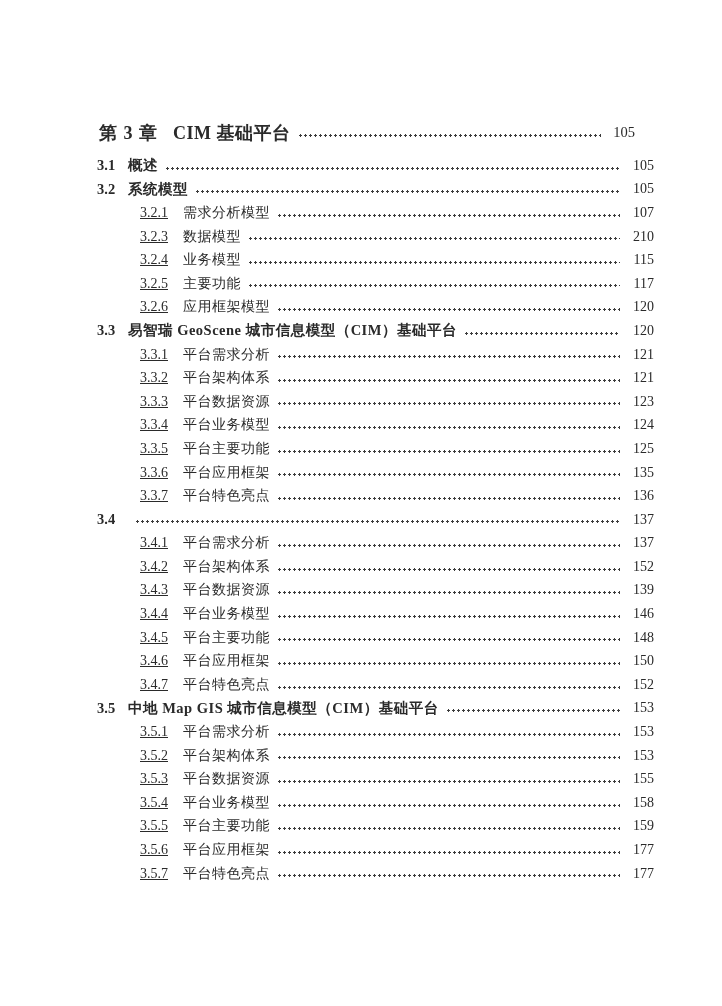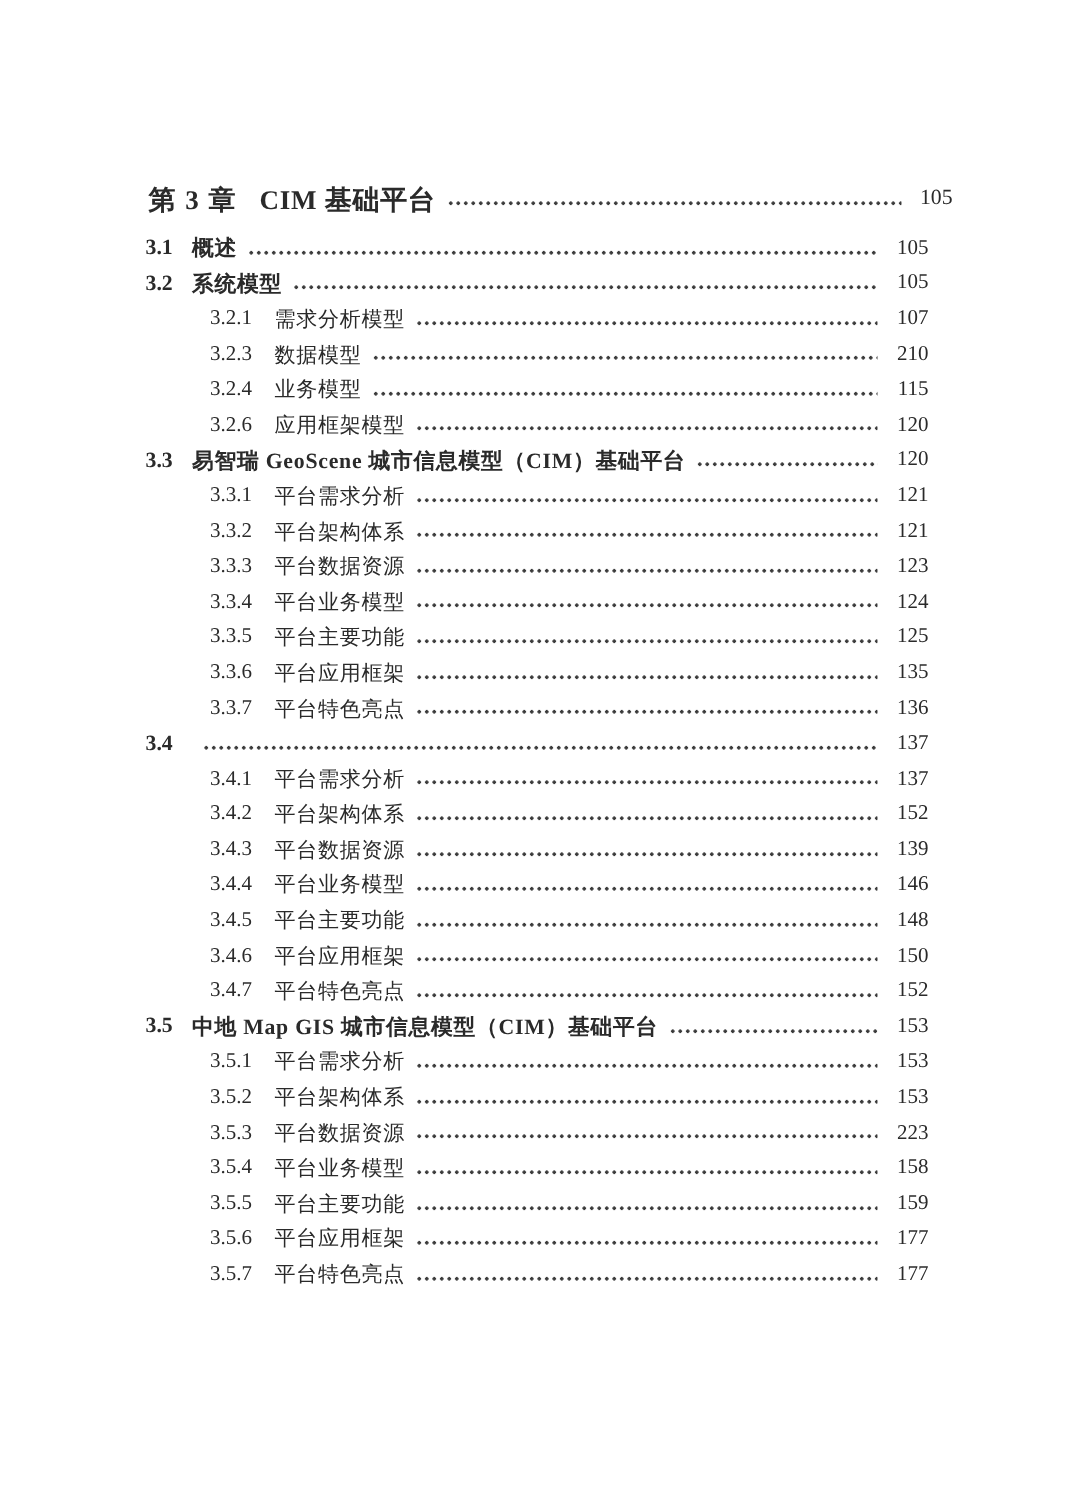--- a/index.html
+++ b/index.html
@@ -48,37 +48,37 @@
   .entries {
     position: absolute;
     top: 154px;
     left: 0;
     right: 0;
   }
   .row {
     display: flex;
     align-items: center;
     height: 23.6px;
-    padding-right: 103px;
+    padding-right: 68px;
     font-size: 14px;
   }
   .row.lvl1 {
     padding-left: 97px;
     font-weight: bold;
     font-size: 14.5px;
   }
   .row.lvl2 {
     padding-left: 140px;
   }
   .row .num {
     white-space: nowrap;
     flex: 0 0 auto;
   }
   .row.lvl1 .num { width: 31px; }
-  .row.lvl2 .num { width: 43px; }
+  .row.lvl2 .num { width: 43px; text-decoration: underline; }
   .row .title {
     white-space: nowrap;
     letter-spacing: 0.5px;
   }
   .row.lvl1 .pageno { font-weight: normal; }
   
   .leader {
     flex: 1 1 auto;
     align-self: stretch;
     margin-left: 7px;
@@ -134,20 +134,26 @@
         <span class="leader"></span>
         <span class="pageno">210</span>
       </div>
       <div class="row lvl2">
         <span class="num">3.2.4</span>
         <span class="title">业务模型</span>
         <span class="leader"></span>
         <span class="pageno">115</span>
       </div>
       <div class="row lvl2">
+        <span class="num">3.2.5</span>
+        <span class="title">主要功能</span>
+        <span class="leader"></span>
+        <span class="pageno">117</span>
+      </div>
+      <div class="row lvl2">
         <span class="num">3.2.6</span>
         <span class="title">应用框架模型</span>
         <span class="leader"></span>
         <span class="pageno">120</span>
       </div>
       <div class="row lvl1">
         <span class="num">3.3</span>
         <span class="title">易智瑞 GeoScene 城市信息模型（CIM）基础平台</span>
         <span class="leader"></span>
         <span class="pageno">120</span>
@@ -256,21 +262,21 @@
       <div class="row lvl2">
         <span class="num">3.5.2</span>
         <span class="title">平台架构体系</span>
         <span class="leader"></span>
         <span class="pageno">153</span>
       </div>
       <div class="row lvl2">
         <span class="num">3.5.3</span>
         <span class="title">平台数据资源</span>
         <span class="leader"></span>
-        <span class="pageno">223</span>
+        <span class="pageno">155</span>
       </div>
       <div class="row lvl2">
         <span class="num">3.5.4</span>
         <span class="title">平台业务模型</span>
         <span class="leader"></span>
         <span class="pageno">158</span>
       </div>
       <div class="row lvl2">
         <span class="num">3.5.5</span>
         <span class="title">平台主要功能</span>

